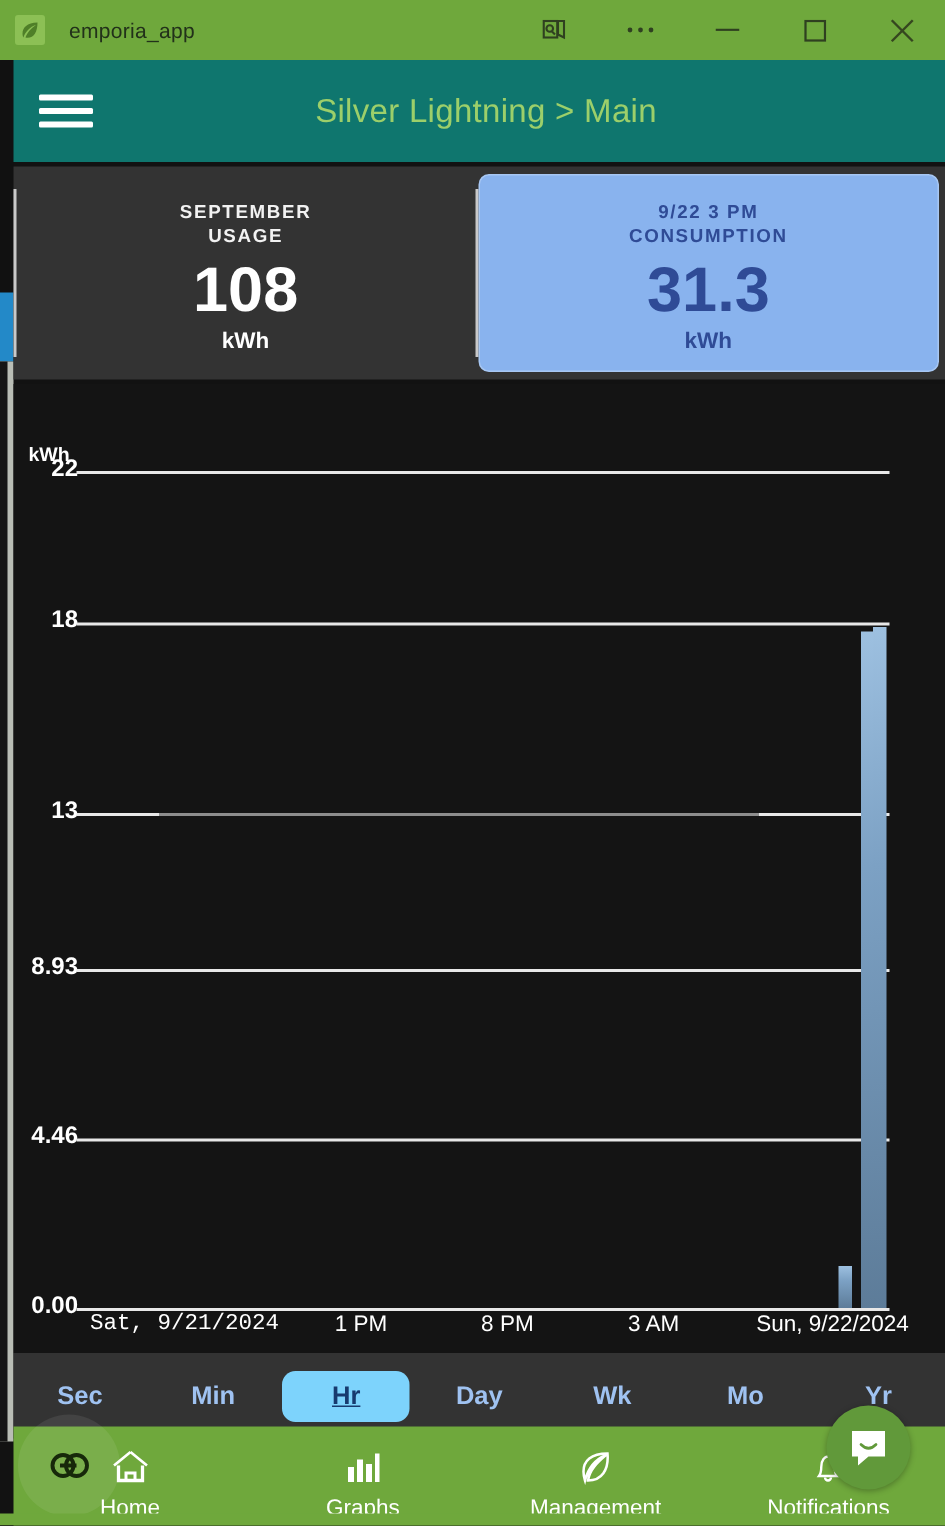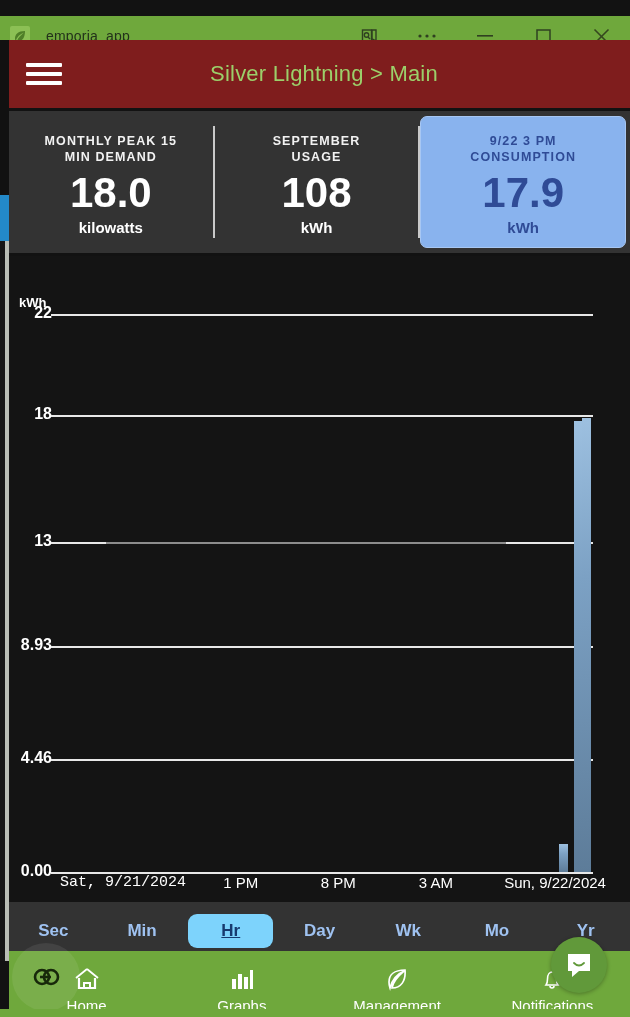--- a/index.html
+++ b/index.html
@@ -7,21 +7,21 @@
   body {
     background:#121212;
     font-family:"Liberation Sans", sans-serif;
     overflow:hidden;
     position:relative;
   }
 
   
   .titlebar{
     position:absolute; left:0; top:0; width:630px; height:40px;
-    background:#6fa83c; display:flex; align-items:center;margin-top:16px;
+    background:#6fa83c; display:flex; align-items:center;
   }
   .app-icon{
     width:20px; height:20px; margin-left:10px; border-radius:2px;
     background:#8cc055; display:flex; align-items:center; justify-content:center;
   }
   .app-title{
     margin-left:16px; font-size:14px; color:#22311a; letter-spacing:.2px;
   }
   .tb-spacer{ flex:1; }
   .tb-btn{
@@ -39,21 +39,21 @@
   .edge-grey{
     position:absolute; left:0; top:241px; width:9px; height:720px; background:#b9bdb5;
   }
   .edge-grey2{
     position:absolute; left:0; top:241px; width:5px; height:720px; background:#151515;
   }
 
   
   .appheader{
     position:absolute; left:9px; top:40px; width:621px; height:68px;
-    background:#7f1d1d; display:flex; align-items:center;
+    background:#0f766e; display:flex; align-items:center;
   }
   .hamburger{
     margin-left:17px; width:36px; height:30px;
     display:flex; flex-direction:column; justify-content:center; gap:5px;
   }
   .hamburger span{ display:block; height:4px; background:#fff; border-radius:1px;}
   .screen-title{
     position:absolute; left:0; width:630px; text-align:center;
     font-size:22px; color:#9ccf6a; letter-spacing:.2px;
   }
@@ -209,48 +209,40 @@
   <div class="hamburger">
     <span></span>
       <span></span>
       <span></span>
   </div>
   <div class="screen-title">Silver Lightning &gt; Main</div>
 </div>
 
 <div class="stats">
 
-  <div class="stat">
-    <div class="cap">
-      <div>MONTHLY PEAK 15</div>
-      <div>MIN DEMAND</div>
-    </div>
-    <div class="val">18.0</div>
-    <div class="unit">kilowatts</div>
-  </div>
 
   <div class="divider"></div>
 
   <div class="stat">
     <div class="cap">
       <div>SEPTEMBER</div>
       <div>USAGE</div>
     </div>
     <div class="val">108</div>
     <div class="unit">kWh</div>
   </div>
 
   <div class="divider"></div>
 
   <div class="stat highlight">
     <div class="cap">
       <div>9/22 3 PM</div>
       <div>CONSUMPTION</div>
     </div>
-    <div class="val">17.9</div>
+    <div class="val">31.3</div>
     <div class="unit">kWh</div>
   </div>
 
 </div>
 
 <div class="chart">
   <div class="yunit">kWh</div>
   <div class="plot" id="plot">
       <div class="gridrow" style="top: 616px;">
         <div class="lbl">0.00</div>

